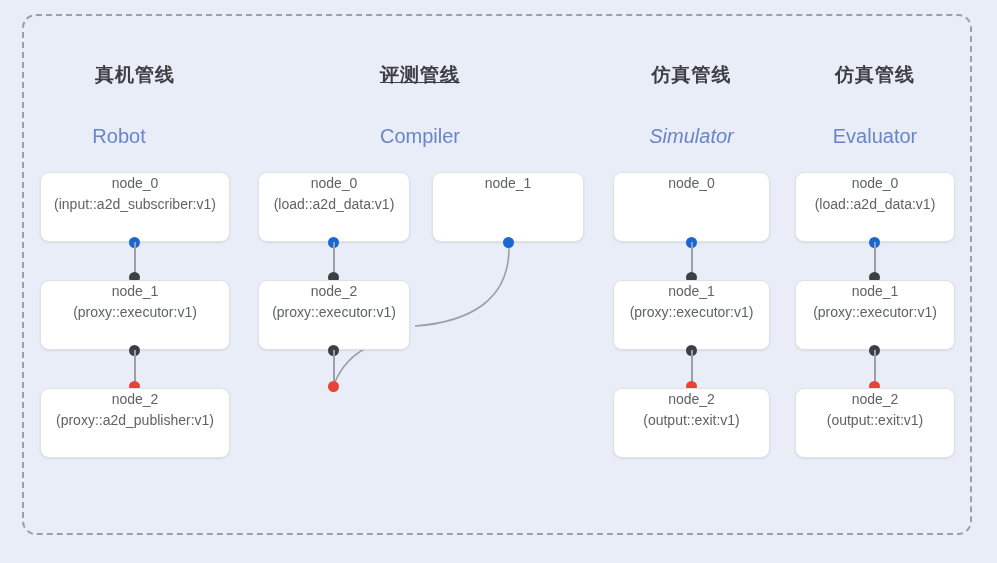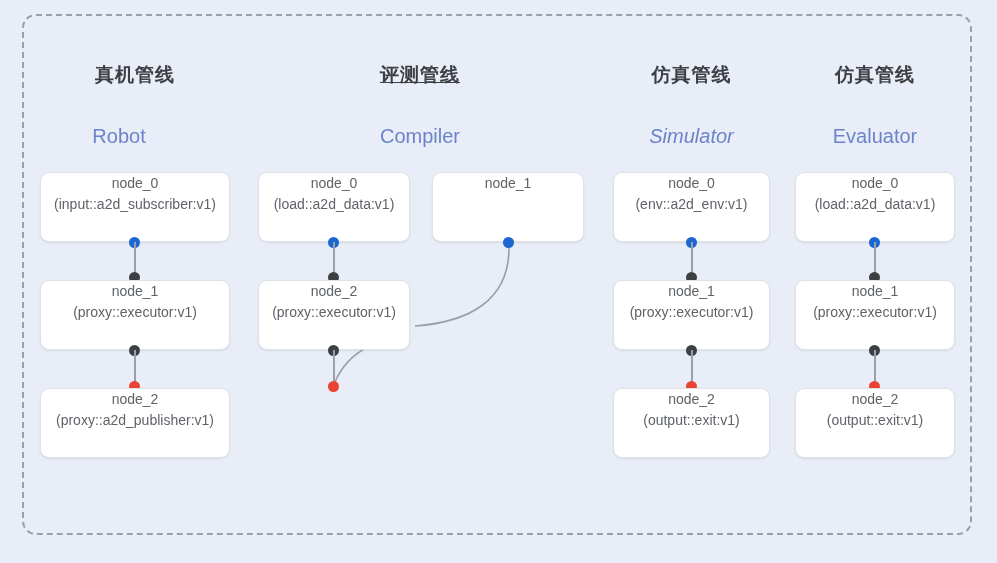--- a/index.html
+++ b/index.html
@@ -155,21 +155,20 @@
   <div class="port port-in" style="left:328px; top:345px;"></div>
   <div class="link-v" style="left:333px; top:350px; height:36px;"></div>
   <div class="port port-term" style="left:328px; top:381px;"></div>
 
 
   <div class="col-title-cn" style="left:613px; top:62px; width:157px;">仿真管线</div>
   <div class="col-title-en" style="left:613px; top:125px; width:157px;font-style:italic;">Simulator</div>
 
   <div class="node" style="left:613px; top:172px; width:157px; height:70px;">
     <div class="node-id">node_0</div>
-    <div class="node-kind">(env::a2d_env:v1)</div>
   </div>
   <div class="port port-out" style="left:686px; top:237px;"></div>
   <div class="link-v" style="left:691px; top:242px; height:36px;"></div>
   <div class="port port-in" style="left:686px; top:272px;"></div>
 
   <div class="node" style="left:613px; top:280px; width:157px; height:70px;">
     <div class="node-id">node_1</div>
     <div class="node-kind">(proxy::executor:v1)</div>
   </div>
   <div class="port port-in" style="left:686px; top:345px;"></div>

